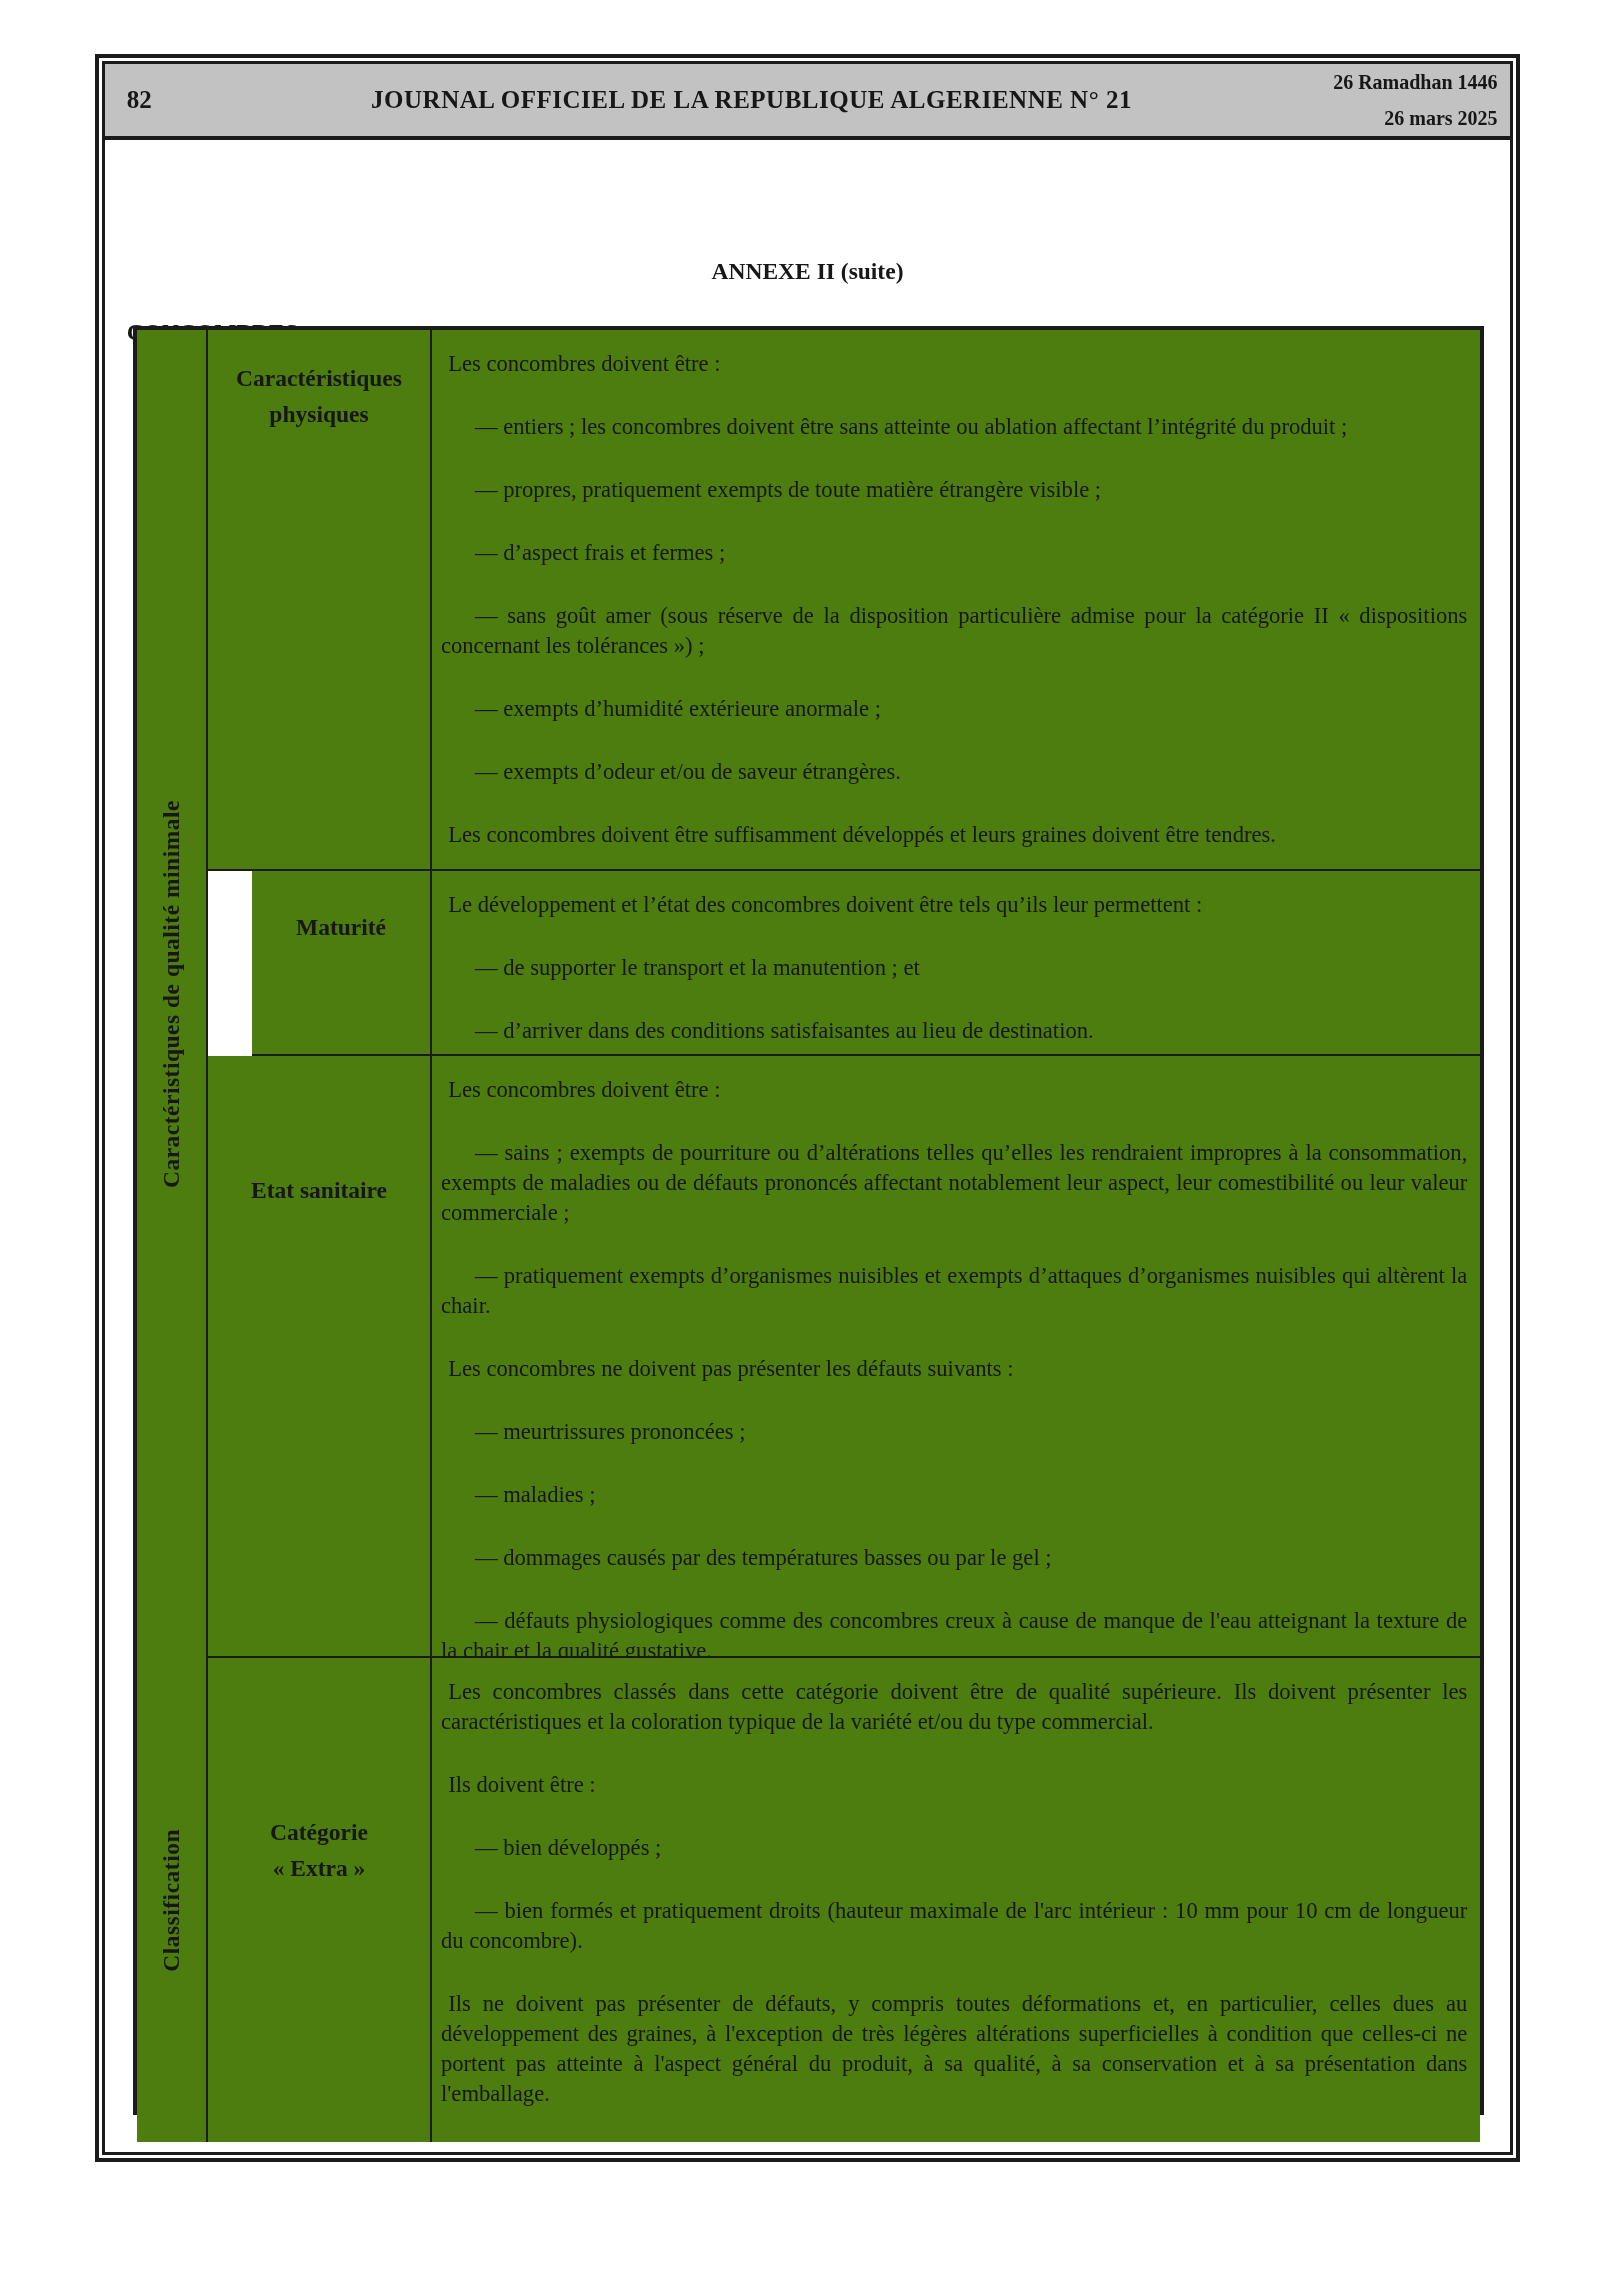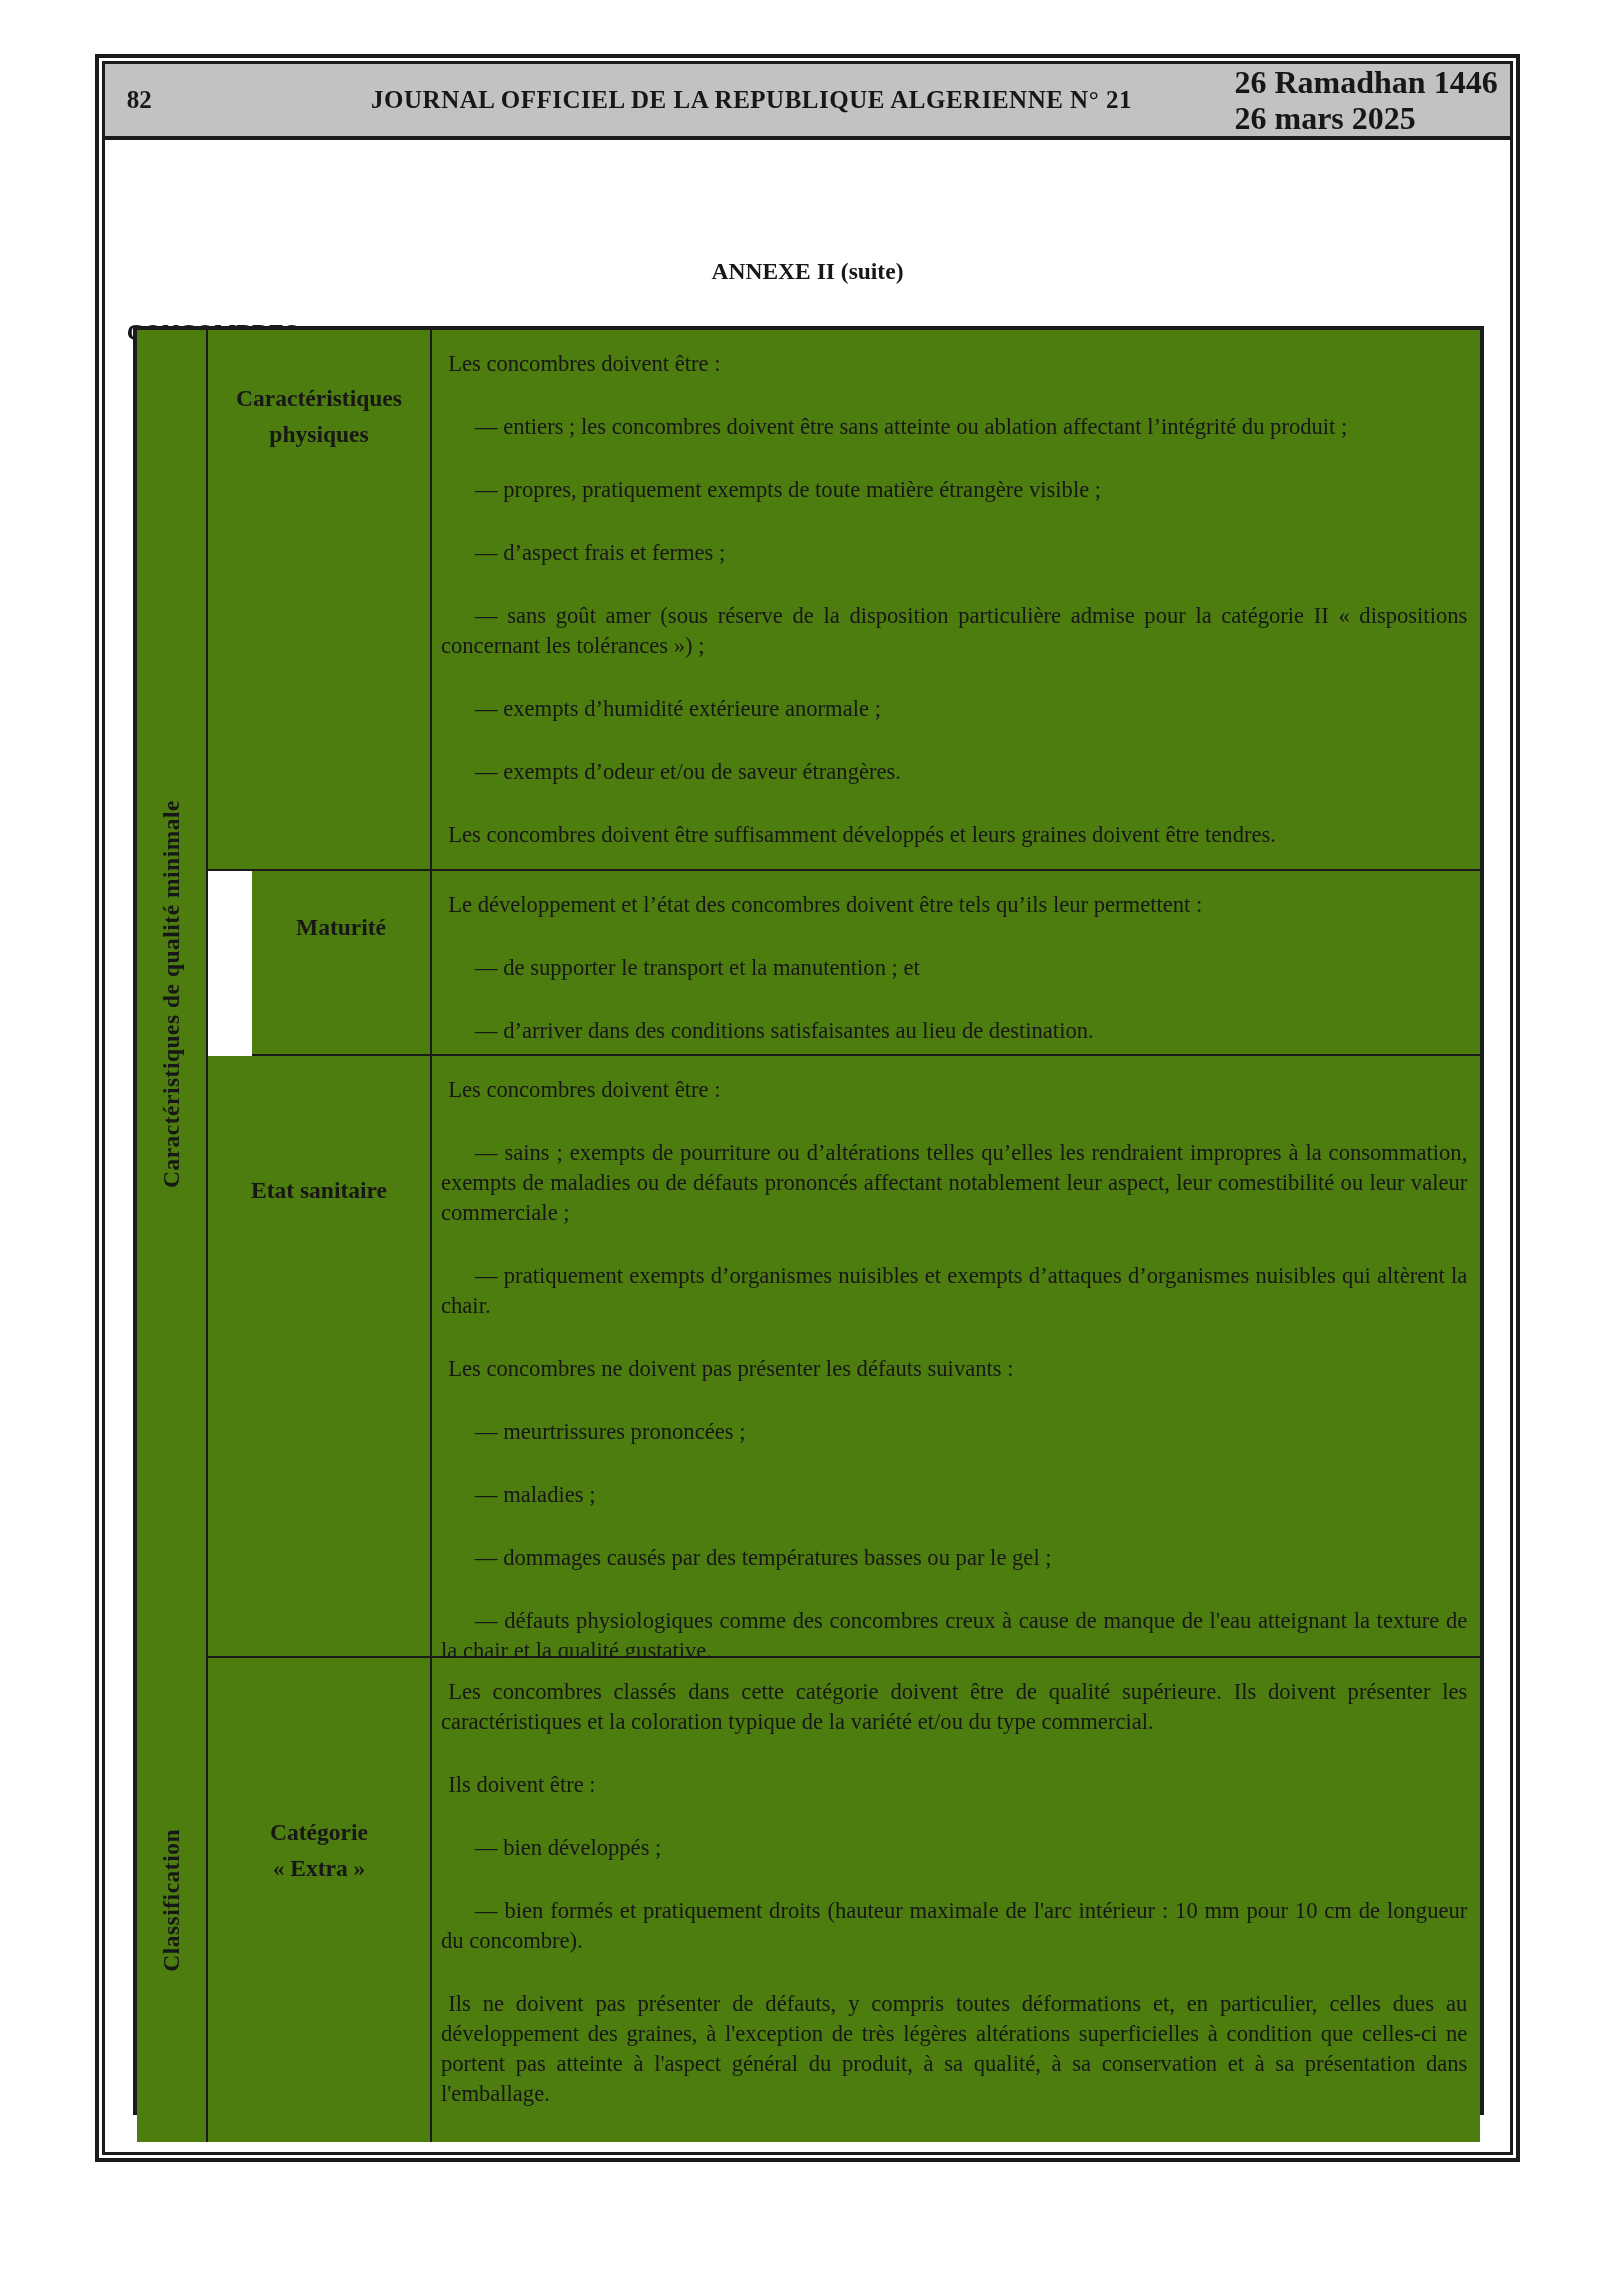--- a/index.html
+++ b/index.html
@@ -24,21 +24,21 @@
   .band .pagenum{
     position:absolute; left:22px; top:50%; transform:translateY(-50%);
     font-size:25px; font-weight:bold;
   }
   .band .jo-title{
     position:absolute; left:calc(50% - 56px); top:50%; transform:translate(-50%,-50%);
     font-size:25px; font-weight:bold; letter-spacing:0.5px; white-space:nowrap;
   }
   .band .dates{
     position:absolute; right:12.7px; top:50%; transform:translateY(-50%);
-    text-align:left; font-size:32px; font-weight:bold; line-height:36px;
+    text-align:right; font-size:20px; font-weight:bold; line-height:36px;
   }
 
   
   .annexe-title{
     position:absolute; left:0; right:0; top:194px; text-align:center;
     font-size:23.5px; font-weight:bold;
   }
   .section-title{
     position:absolute; left:22px; top:255px;
     font-size:23.5px; font-weight:bold;
@@ -60,21 +60,21 @@
     grid-column:1; display:flex; align-items:center; justify-content:center;
   }
   .v1{ grid-row:1 / 4; }
   .v2{ grid-row:4; }
   .vlabel{
     writing-mode:vertical-rl; transform:rotate(180deg);
     font-size:23.5px; font-weight:bold; white-space:nowrap; letter-spacing:0.5px;
   }
 
   .lcell{ grid-column:2; text-align:center; font-weight:bold; font-size:23.5px; line-height:36px; }
-  .l1{ grid-row:1; padding-top:50px; }
+  .l1{ grid-row:1; padding-top:30px; }
   .l2{ grid-row:2; padding-top:38px;margin-left:44px; }
   .l3{ grid-row:3; padding-top:116px; }
   .l4{ grid-row:4; padding-top:156px; }
 
   .ccell{ grid-column:3; padding:19px 12.7px 0 9px; font-size:22.6px; line-height:30px; }
   .c1{ grid-row:1; } .c2{ grid-row:2; } .c3{ grid-row:3; } .c4{ grid-row:4; }
 
   .para{ text-align:justify; margin-bottom:33px; text-indent:7.2px; }
   .para.dash{ text-indent:34px; }
 </style>

